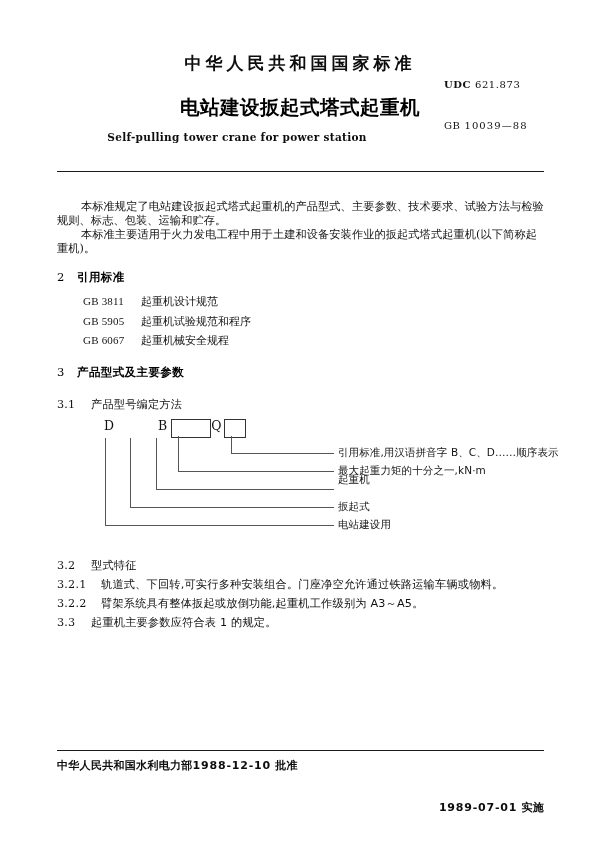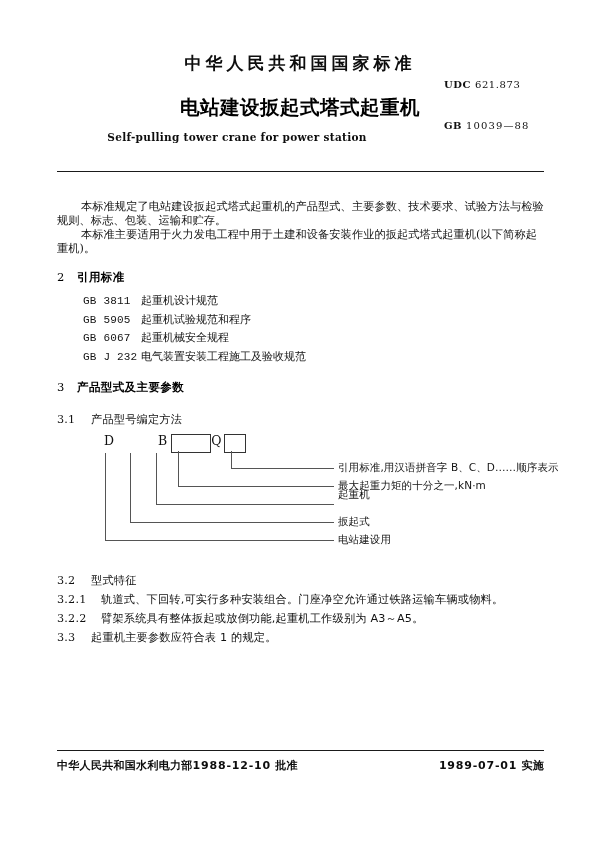--- a/index.html
+++ b/index.html
@@ -72,21 +72,21 @@
   .gbno {
     position: absolute;
     top: 120px;
     left: 444px;
     font-family: "DejaVu Serif", serif;
     font-size: 10px;
     letter-spacing: 1.1px;
     color: #111;
   }
   .gbno b {
-    font-weight: bold;
+    font-weight: normal;
     letter-spacing: 0.4px;
     margin-top: 25px;
   }
 
   .rule-top {
     position: absolute;
     top: 171px;
     left: 57px;
     width: 487px;
     height: 1.3px;
@@ -136,21 +136,21 @@
     padding: 0;
     list-style: none;
   }
   .ref-list li {
     font-size: 11px;
     line-height: 18.5px;
     color: #141414;
     padding-left: 26px;
   }
   .ref-code {
-    font-family: Liberation Mono, monospace;
+    font-family: Liberation Serif, serif;
     display: inline-block;
     min-width: 58px;
     letter-spacing: 0.2px;
   }
   .ref-name {
     font-family: "DejaVu Sans", sans-serif;
     font-size: 11px;
   }
   .h3 {
     font-family: "DejaVu Sans", sans-serif;
@@ -220,21 +220,21 @@
     top: 758px;
     left: 57px;
     font-family: "DejaVu Sans", sans-serif;
     font-weight: bold;
     font-size: 11px;
     color: #0d0d0d;
     letter-spacing: 0.3px;
   }
   .footer-right {
     position: absolute;
-    top: 758px;
+    top: 800px;
     right: 56px;
     font-family: "DejaVu Sans", sans-serif;
     font-weight: bold;
     font-size: 11px;
     color: #0d0d0d;
     letter-spacing: 0.3px;
     margin-left: 41px;
   }
   .fdate {
     font-family: "DejaVu Sans", sans-serif;
@@ -277,23 +277,20 @@
     <ul class="ref-list">
       <li>
         <span class="ref-code">GB 3811</span><span class="ref-name">起重机设计规范</span>
       </li>
       <li>
         <span class="ref-code">GB 5905</span><span class="ref-name">起重机试验规范和程序</span>
       </li>
       <li>
         <span class="ref-code">GB 6067</span><span class="ref-name">起重机械安全规程</span>
       </li>
-      <li>
-        <span class="ref-code">GB J 232</span><span class="ref-name">电气装置安装工程施工及验收规范</span>
-      </li>
     </ul>
 
     <div class="spacer-md"></div>
 
     <div class="h2">
       <span class="num">3</span><span>产品型式及主要参数</span>
     </div>
 
     <div class="spacer-sm"></div>
 

